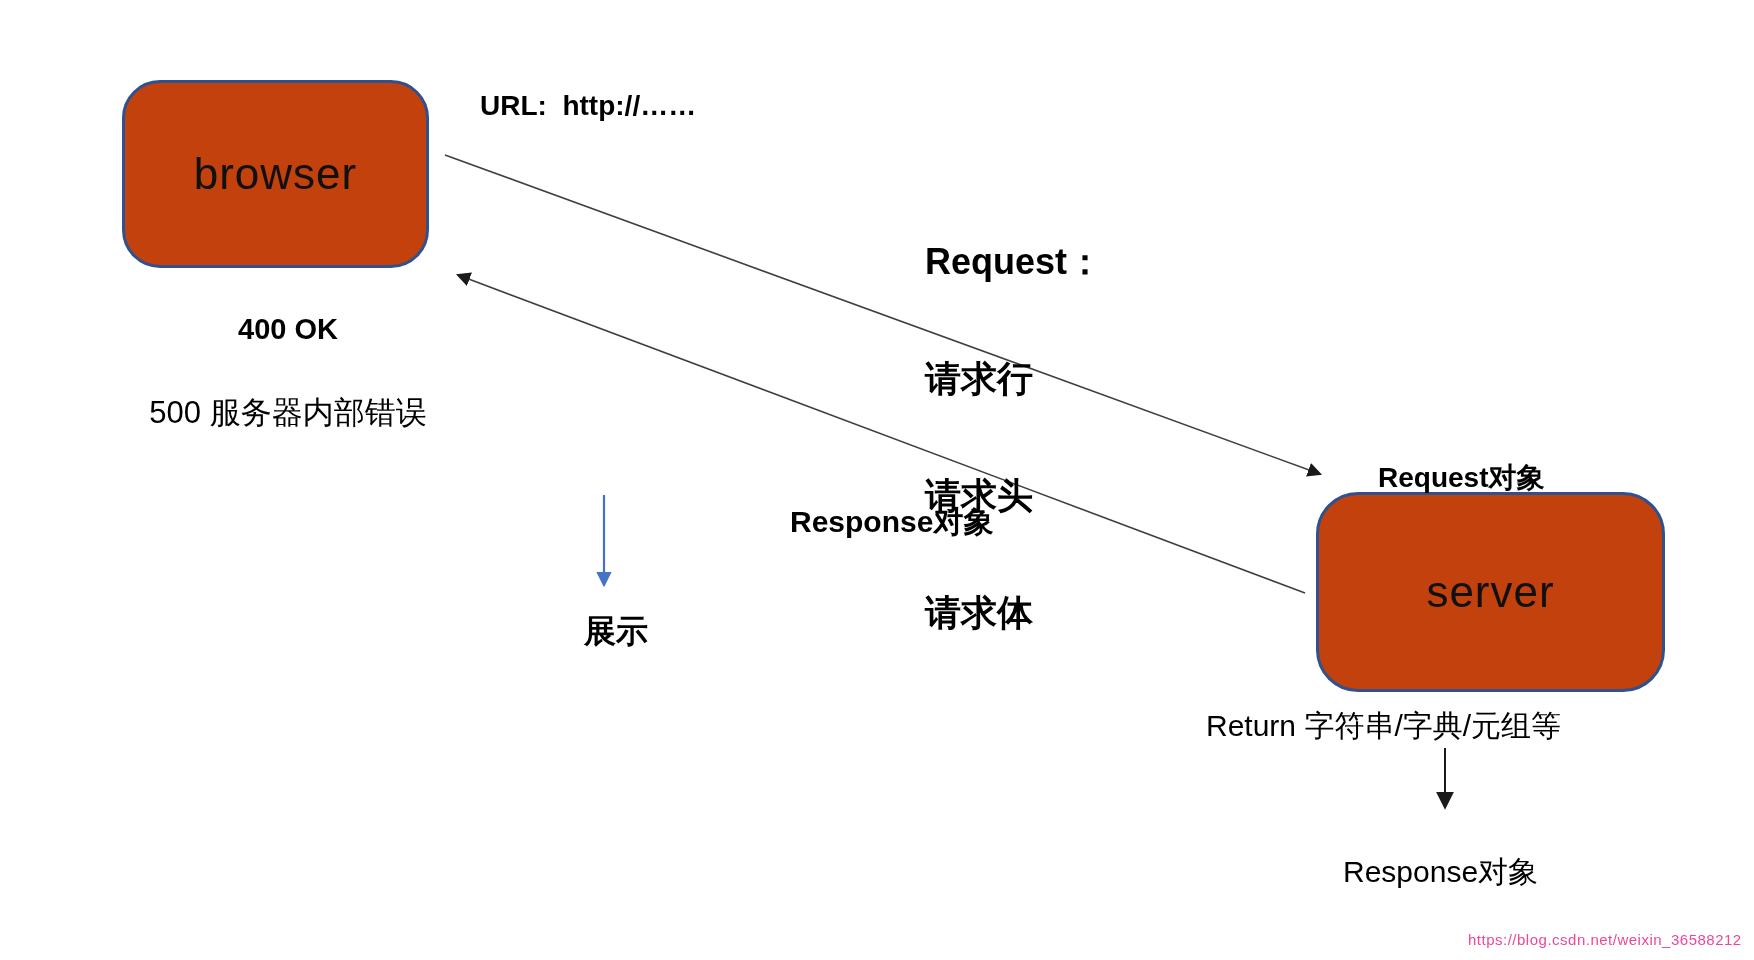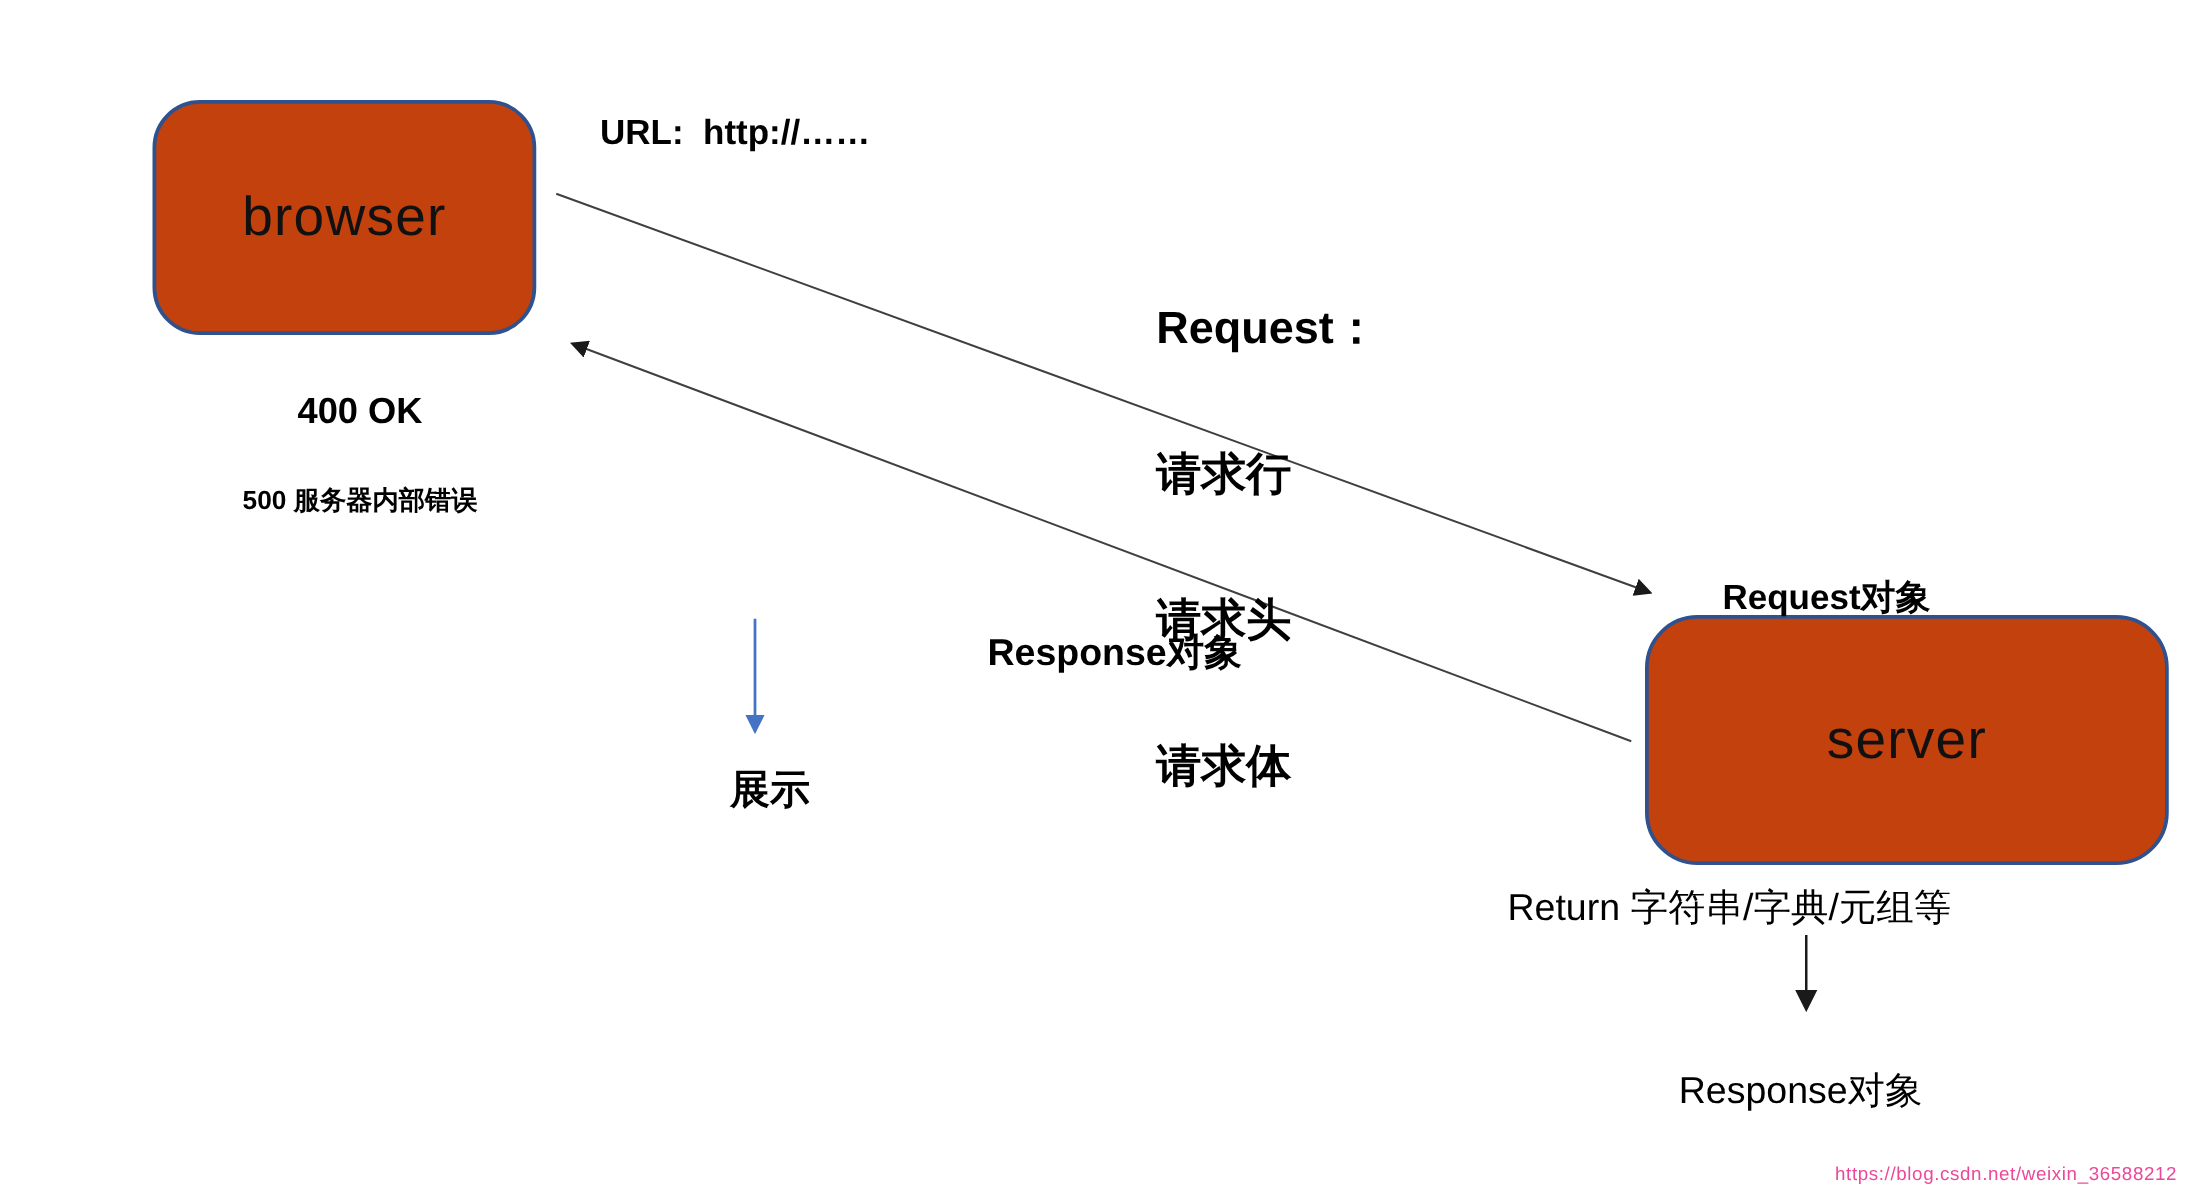--- a/index.html
+++ b/index.html
@@ -27,32 +27,32 @@
     justify-content: center;
     box-sizing: border-box;
   }
   .node-label {
     font-size: 44px;
     font-weight: 400;
     color: #111111;
     letter-spacing: 1px;
   }
   #browser-node { left: 122px; top: 80px; width: 307px; height: 188px; }
-  #server-node  { left: 1316px; top: 492px; width: 419px; height: 200px; border-radius: 42px; }
+  #server-node  { left: 1316px; top: 492px; width: 349px; height: 200px; border-radius: 42px; }
 
   
   .lbl { position: absolute; color: #000000; white-space: pre; }
 
   #url-label        { left: 480px;  top: 90px;  font-size: 28px; font-weight: 700; }
 
   #request-block    { left: 925px;  top: 164px; font-size: 36px; font-weight: 700; line-height: 39px; }
 
   #status-block     { left: 100px;  top: 276px; width: 376px; text-align: center; }
   #status-line1     { font-size: 29px; font-weight: 700; line-height: 34px; }
-  #status-line2     { font-size: 21px; font-weight: 700; line-height: 38px; }
+  #status-line2     { font-size: 31px; font-weight: 400; line-height: 38px; margin-top: 12px; }
 
   #response-headers-block { left: 548px; top: 398px; font-size: 32px; font-weight: 700; line-height: 47px; }
 
   #display-label    { left: 572px;  top: 610px; font-size: 32px; font-weight: 700; margin-left: 12px; }
 
   #response-object-mid   { left: 790px;  top: 502px; font-size: 30px; font-weight: 700; }
   #request-object-label  { left: 1378px; top: 459px; font-size: 28px; font-weight: 700; }
 
   #return-label          { left: 1206px; top: 706px; font-size: 30px; font-weight: 400; }
   #response-object-bottom{ left: 1343px; top: 852px; font-size: 30px; font-weight: 400; }

